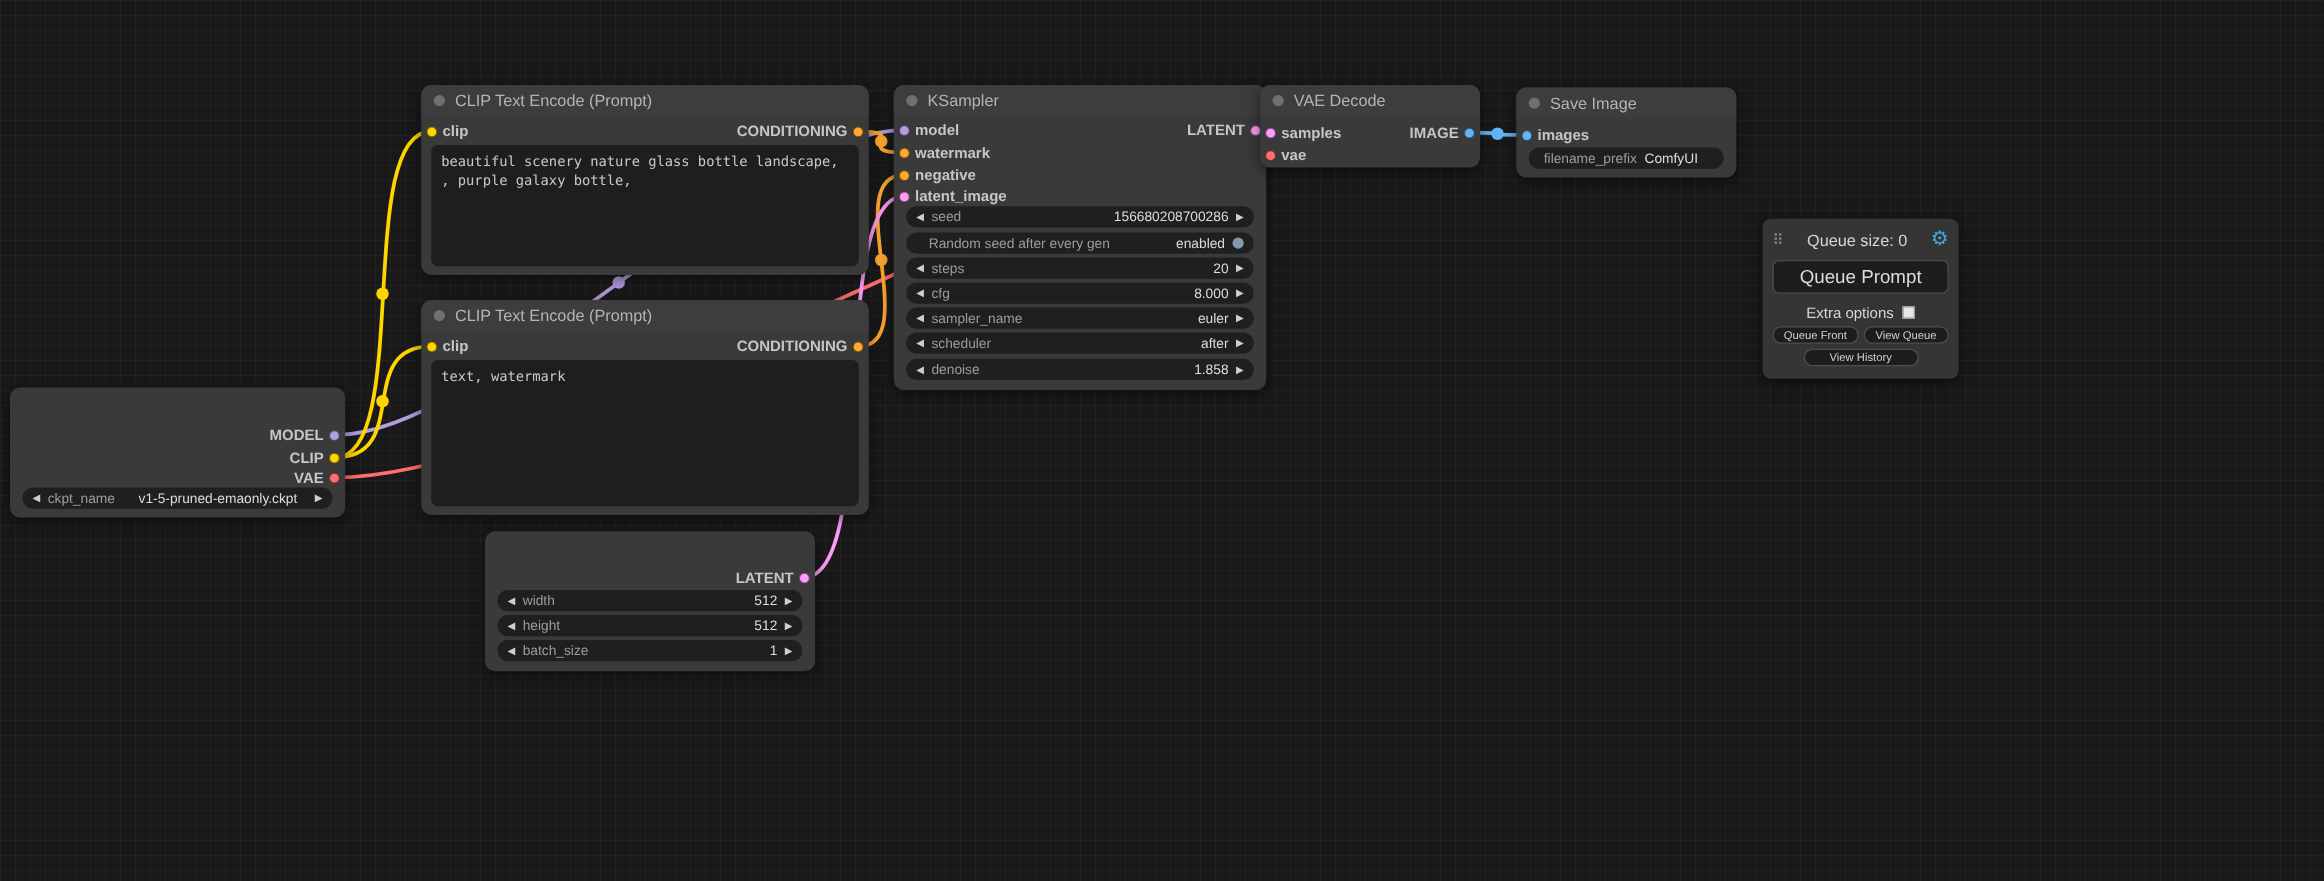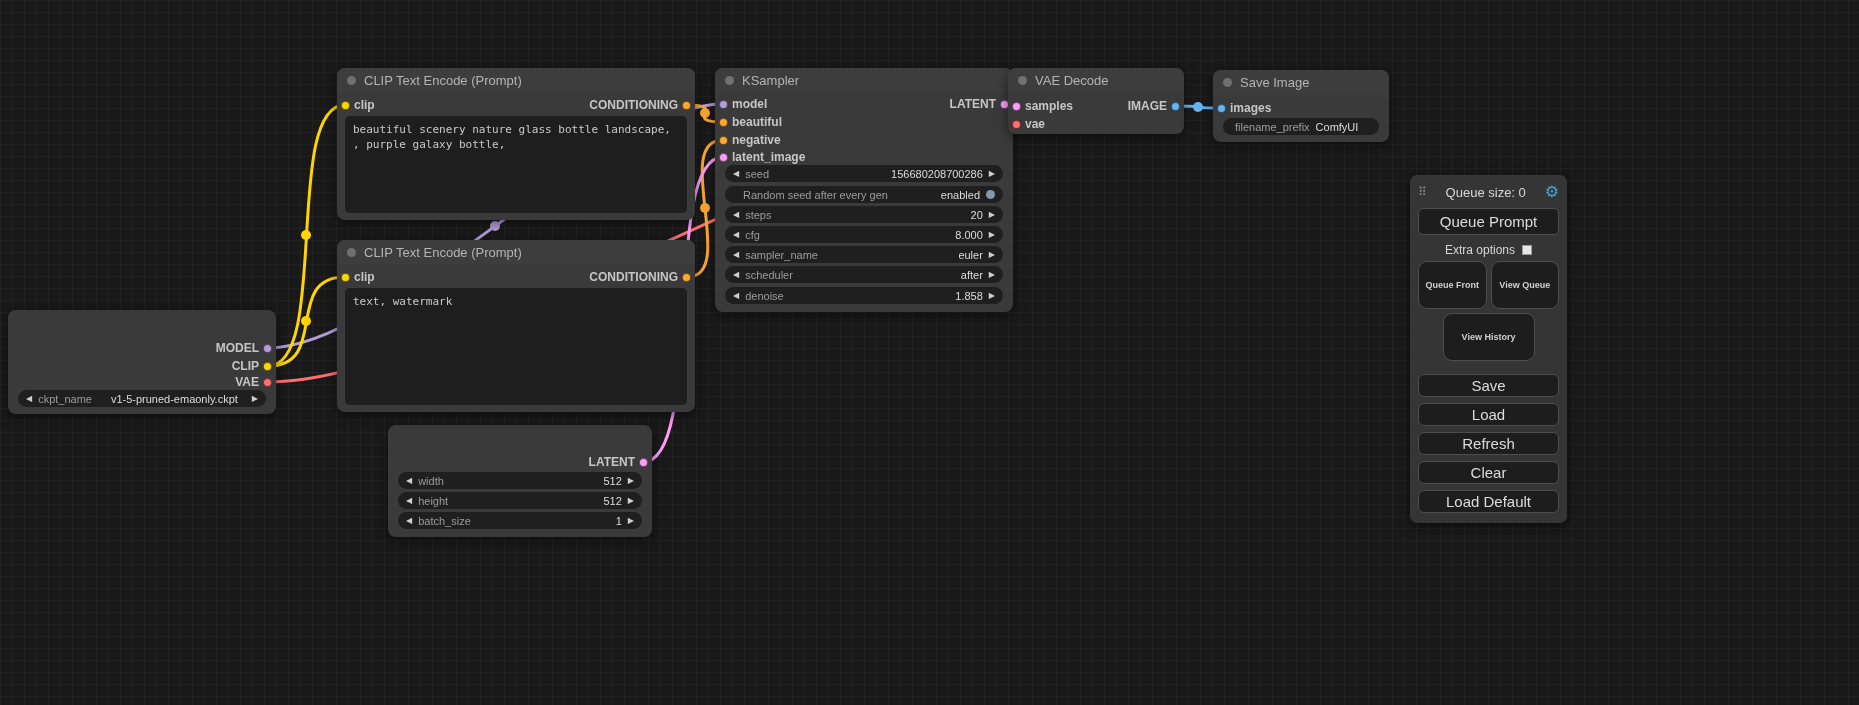--- a/index.html
+++ b/index.html
@@ -72,21 +72,21 @@
     cursor:pointer;
   }
   .btn.qp  { margin-top:7px; font-size:15px; padding:4px 0; border-radius:5px; }
   .extra-row {
     margin-top:8px; display:flex; align-items:center; justify-content:center;
     gap:7px; font-size:12px; color:#d5d5d5;
   }
   .checkbox { width:10px; height:10px; background:#e6e6e6; border:1px solid #999; }
   .small-row { margin-top:4px; display:flex; gap:4px; }
   .small-row.center { justify-content:center; }
-  .btn.sm { width:auto; flex:1; font-size:9px; padding:18px 6px; border-radius:9px; color:#cfcfcf;font-weight:bold; }
+  .btn.sm { width:auto; flex:1; font-size:9px; padding:1px 6px; border-radius:9px; color:#cfcfcf; }
   .btn.sm.vh { flex:0 0 auto; width:92px; }
   .big-buttons { margin-top:13px; }
   .btn.big { font-size:15px; padding:2px 0; border-radius:6px; margin-top:6px; }
 </style>
 </head>
 <body>
 
 <div class="canvas">
 
   <svg class="wires" width="1859" height="705">
@@ -171,21 +171,21 @@
       <span class="arrow">▶</span>
     </div>
   </div>
 
   <div class="node" style="left:715px;top:68px;width:298px;height:244px">
     <div class="ntitle">
       <span class="tdot" style="background: rgb(112, 112, 112);"></span>
       <span>KSampler</span>
     </div>
     <div class="slot in" style="top:28px">model</div>
-    <div class="slot in" style="top:46px">beautiful</div>
+    <div class="slot in" style="top:46px">watermark</div>
     <div class="slot in" style="top:64px">negative</div>
     <div class="slot in" style="top:81px">latent_image</div>
     <div class="slot out" style="top:28px">LATENT</div>
     <span class="port in" style="top: 32px; background: rgb(179, 157, 219);"></span>
     <span class="port in" style="top: 50px; background: rgb(255, 169, 49);"></span>
     <span class="port in" style="top: 68px; background: rgb(255, 169, 49);"></span>
     <span class="port in" style="top: 85px; background: rgb(255, 156, 249);"></span>
     <span class="port out" style="top: 32px; background: rgb(255, 156, 249);"></span>
 
     <div class="widget" style="top:97px">
@@ -268,22 +268,15 @@
       <span>Extra options</span>
       <span class="checkbox"></span>
     </div>
     <div class="small-row">
       <button class="btn sm">Queue Front</button>
       <button class="btn sm">View Queue</button>
     </div>
     <div class="small-row center">
       <button class="btn sm vh">View History</button>
     </div>
-    <div class="big-buttons">
-      <button class="btn big">Save</button>
-      <button class="btn big">Load</button>
-      <button class="btn big">Refresh</button>
-      <button class="btn big">Clear</button>
-      <button class="btn big">Load Default</button>
-    </div>
   </div>
 
 </div>
 
 </body></html>

